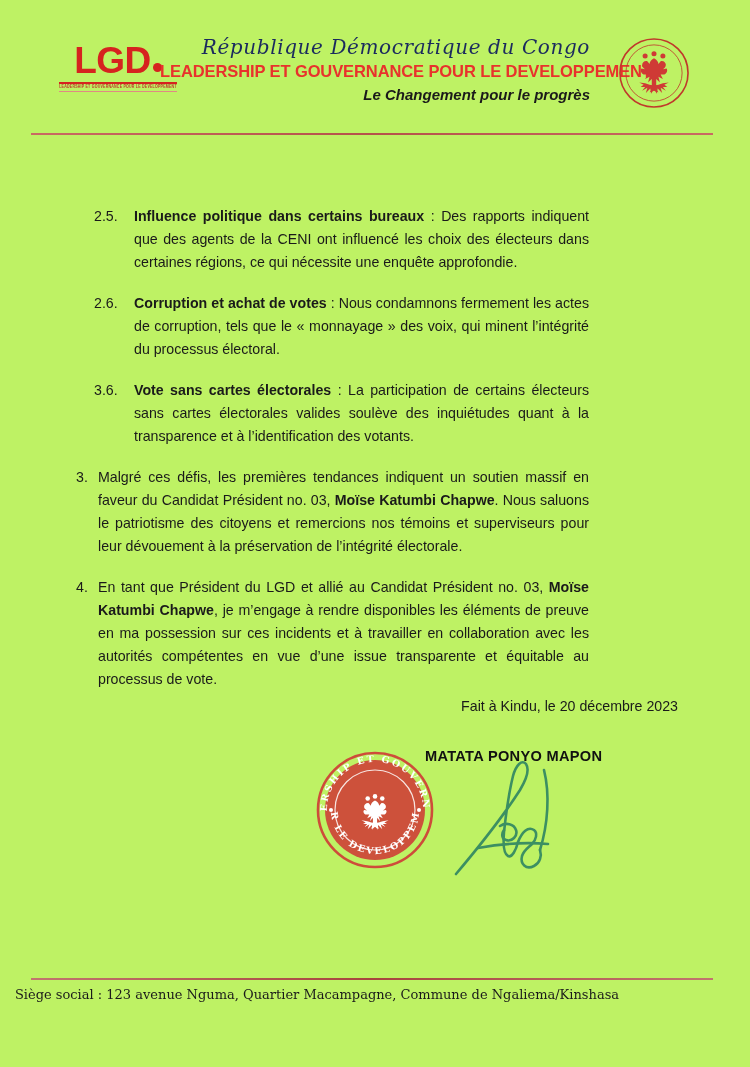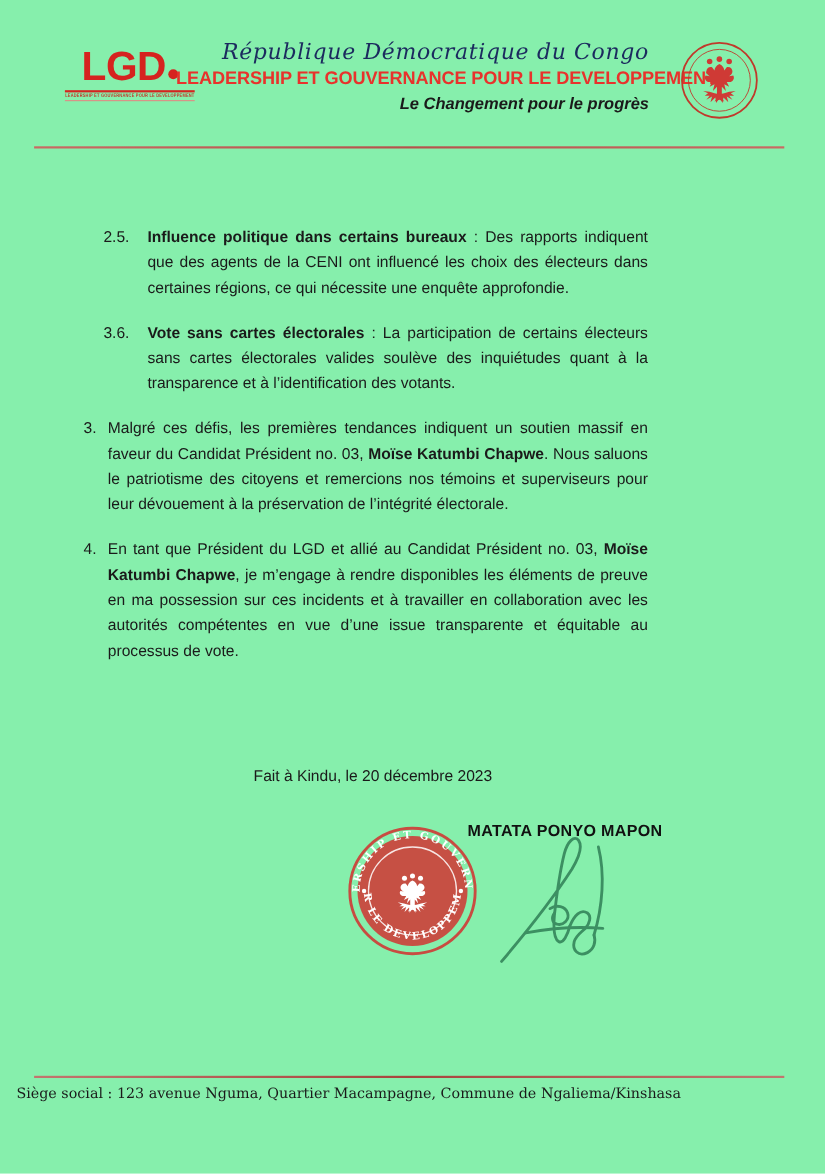--- a/index.html
+++ b/index.html
@@ -7,21 +7,21 @@
     padding: 0;
     background: #ffffff;
   }
   body {
     font-family: "Liberation Sans", sans-serif;
   }
   .page {
     position: relative;
     width: 750px;
     height: 1067px;
-    background: #86efac;
+    background: #bef264;
     overflow: hidden;
     box-sizing: border-box;
   }
 
   
   .header {
     position: absolute;
     left: 0; top: 0;
     width: 750px;
     height: 140px;
@@ -170,21 +170,21 @@
     text-justify: inter-word;
   }
   .txt b { font-weight: bold; }
 
   
   .date-line {
     position: absolute;
     left: 0;
     top: 698px;
     width: 678px;
-    text-align: center;
+    text-align: right;
     font-size: 14.2px;
     color: #1a1a1a;
   }
   .signer-name {
     position: absolute;
     left: 425px;
     top: 748px;
     font-size: 14.6px;
     font-weight: bold;
     color: #111111;
@@ -275,20 +275,24 @@
     <div class="header-rule"></div>
   </div>
 
   <div class="body-wrap">
 
     <div class="item lvl2">
       <div class="num n2">2.5.</div>
       <div class="txt"><b>Influence politique dans certains bureaux</b><span> : </span><span>Des rapports indiquent que des agents de la CENI ont influencé les choix des électeurs dans certaines régions, ce qui nécessite une enquête approfondie.</span></div>
     </div>
 
+    <div class="item lvl2">
+      <div class="num n2">2.6.</div>
+      <div class="txt"><b>Corruption et achat de votes</b><span> : </span><span>Nous condamnons fermement les actes de corruption, tels que le « monnayage » des voix, qui minent l’intégrité du processus électoral.</span></div>
+    </div>
 
     <div class="item lvl2">
       <div class="num n2">3.6.</div>
       <div class="txt"><b>Vote sans cartes électorales</b><span> : </span><span>La participation de certains électeurs sans cartes électorales valides soulève des inquiétudes quant à la transparence et à l’identification des votants.</span></div>
     </div>
 
     <div class="item lvl1">
       <div class="num n1">3.</div>
       <div class="txt"><span>Malgré ces défis, les premières tendances indiquent un soutien massif en faveur du Candidat Président no. 03, </span><b>Moïse Katumbi Chapwe</b><span>. Nous saluons le patriotisme des citoyens et remercions nos témoins et superviseurs pour leur dévouement à la préservation de l’intégrité électorale.</span></div>
     </div>

